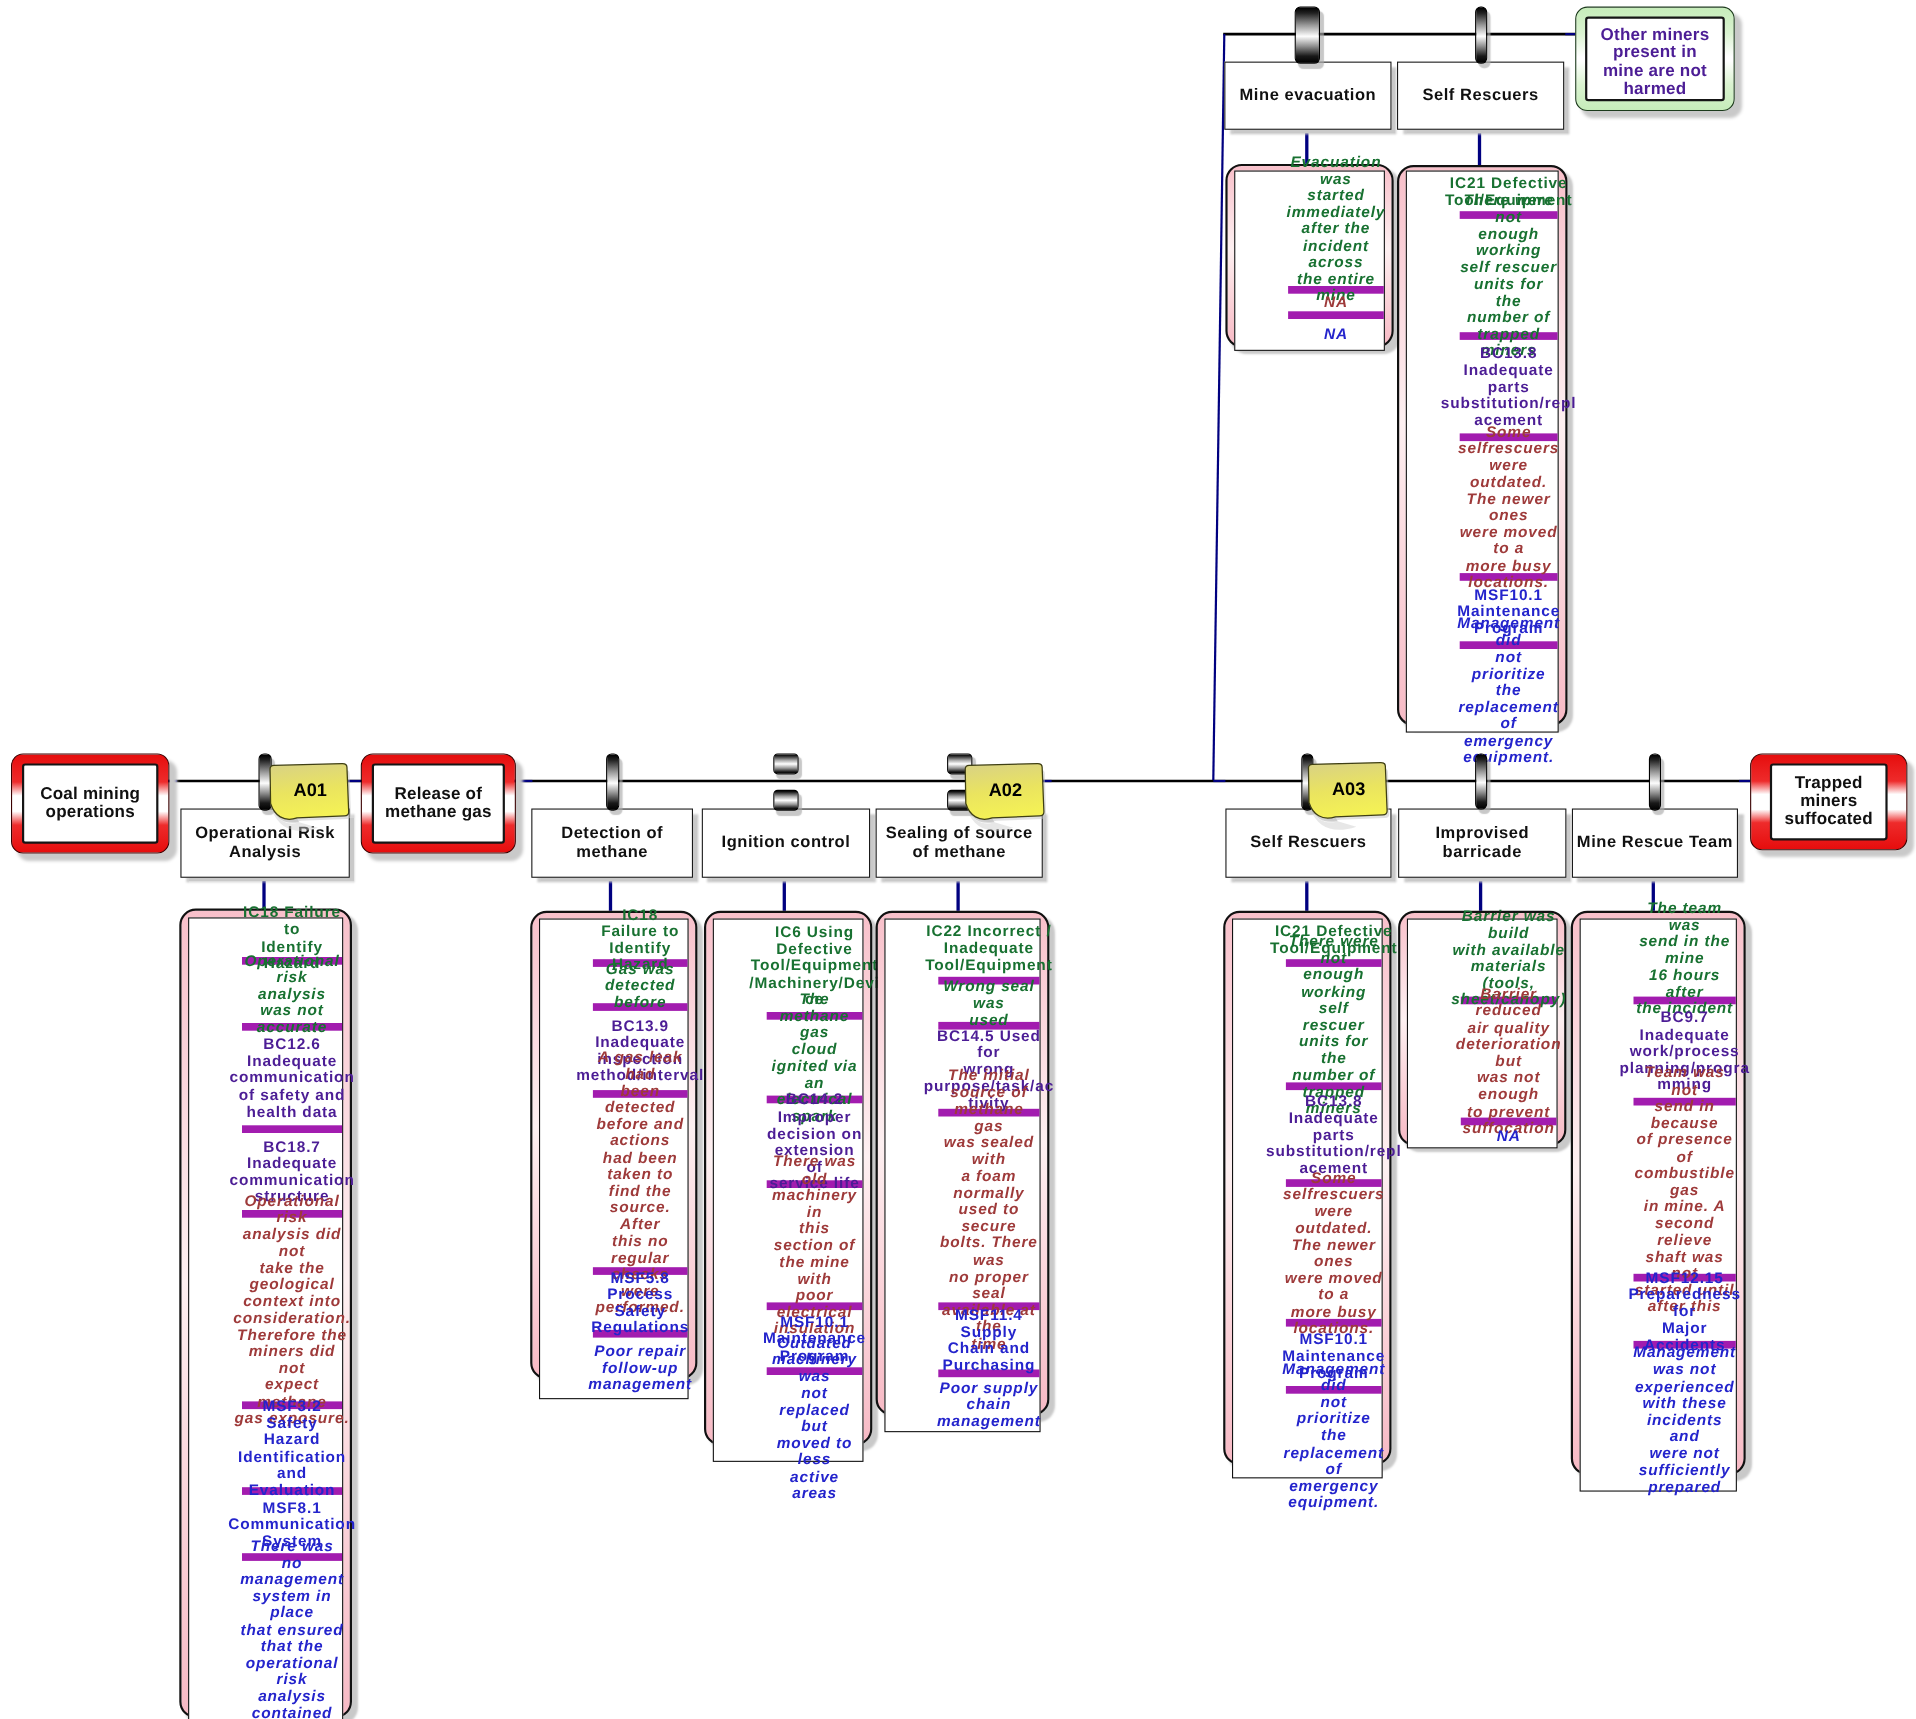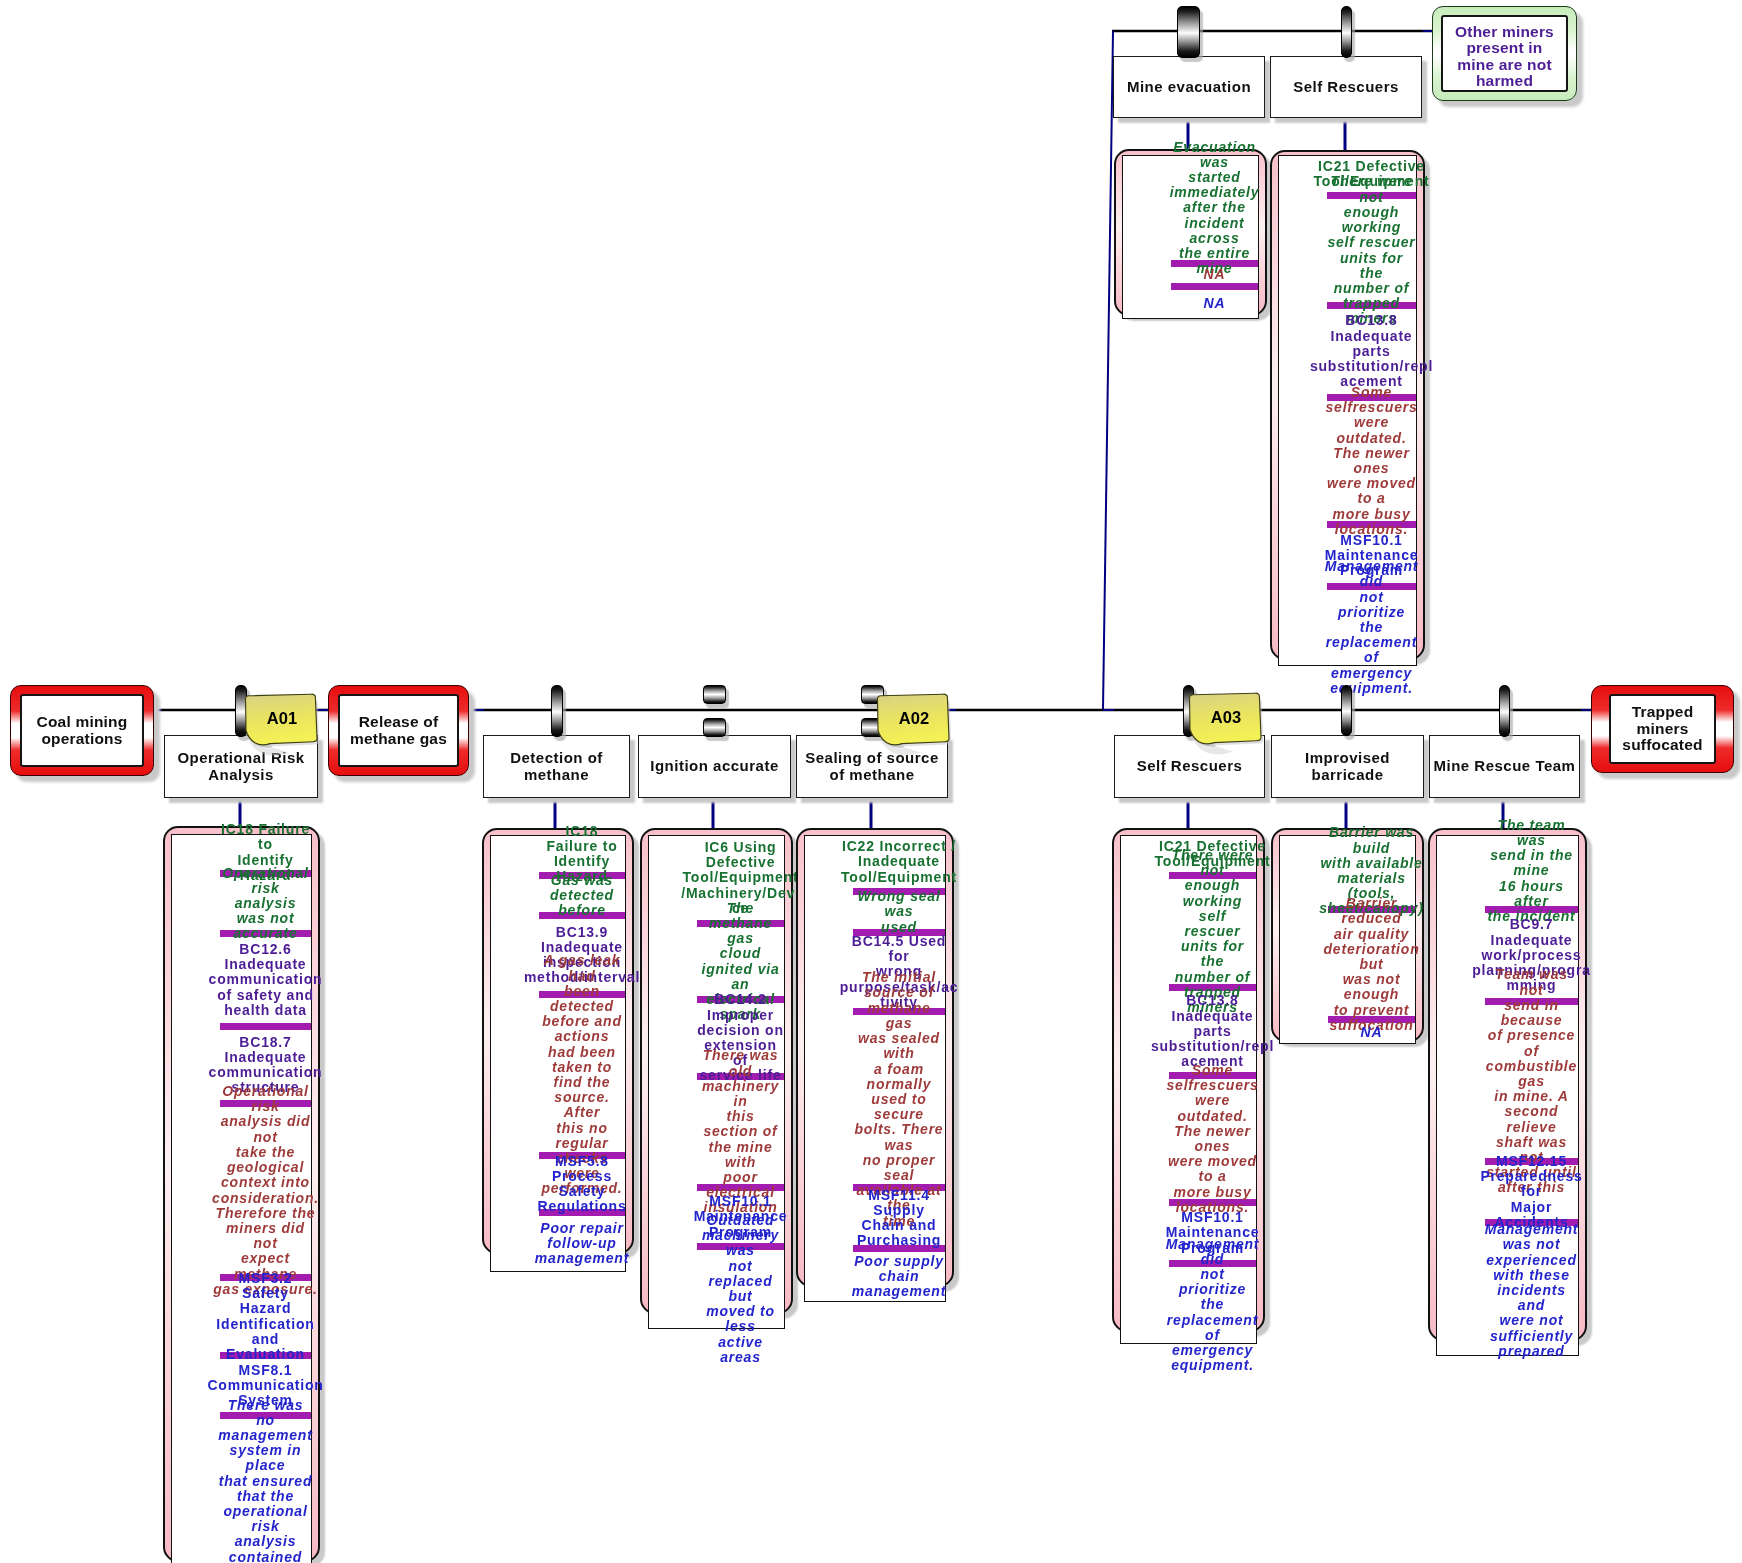--- a/index.html
+++ b/index.html
@@ -78,21 +78,21 @@
 <div class="evt" style="left:1591px;top:685px;width:141px;height:86px;">
       <div class="in" style="left:17px;right:17px;">Trapped<br>miners<br>suffocated</div>
     </div>
 
 <div class="grn" style="left:1432px;top:6px;width:143px;height:93px;">
       <div class="in">Other miners<br>present in<br>mine are not<br>harmed</div>
     </div>
 
 <div class="bar" style="left:164px;top:735px;width:152px;height:61px;">Operational Risk<br>Analysis</div>
 <div class="bar" style="left:483px;top:735px;width:145px;height:61px;">Detection of<br>methane</div>
-<div class="bar" style="left:638px;top:735px;width:151px;height:61px;">Ignition accurate</div>
+<div class="bar" style="left:638px;top:735px;width:151px;height:61px;">Ignition control</div>
 <div class="bar" style="left:796px;top:735px;width:150px;height:61px;">Sealing of source<br>of methane</div>
 <div class="bar" style="left:1114px;top:735px;width:149px;height:61px;">Self Rescuers</div>
 <div class="bar" style="left:1271px;top:735px;width:151px;height:61px;">Improvised<br>barricade</div>
 <div class="bar" style="left:1429px;top:735px;width:149px;height:61px;">Mine Rescue Team</div>
 <div class="bar" style="left:1113px;top:56px;width:150px;height:60px;">Mine evacuation</div>
 <div class="bar" style="left:1270px;top:56px;width:150px;height:60px;">Self Rescuers</div>
 
 <div class="callout" style="left:163px;top:826px;width:153px;height:732px;">
  <div class="cin" style="top:6px;">
   <div class="sec g" style="height:35px">IC18 Failure to<br>Identify Hazard</div>

